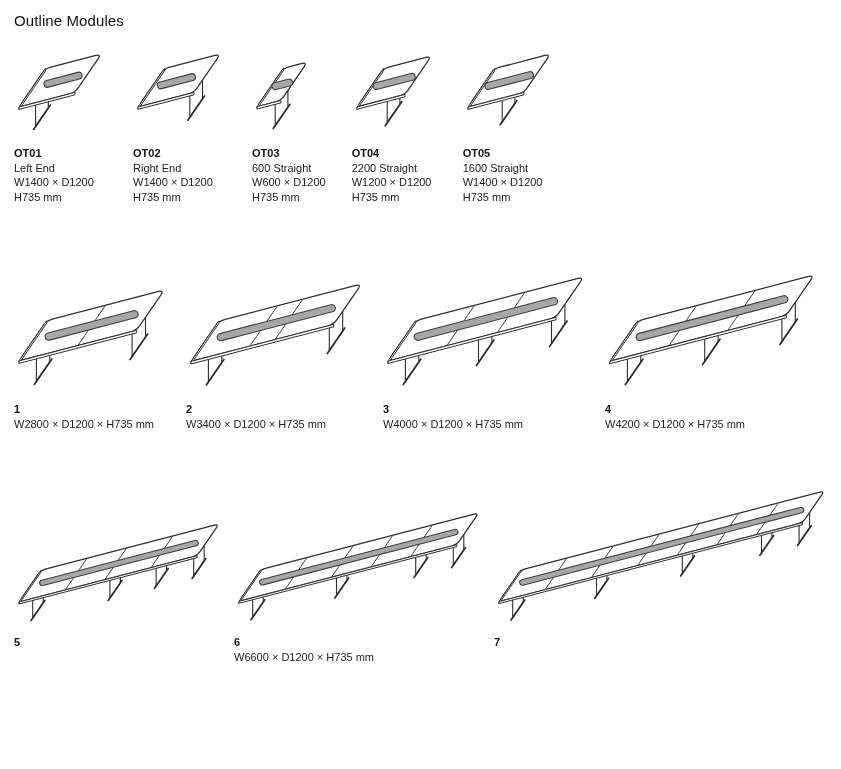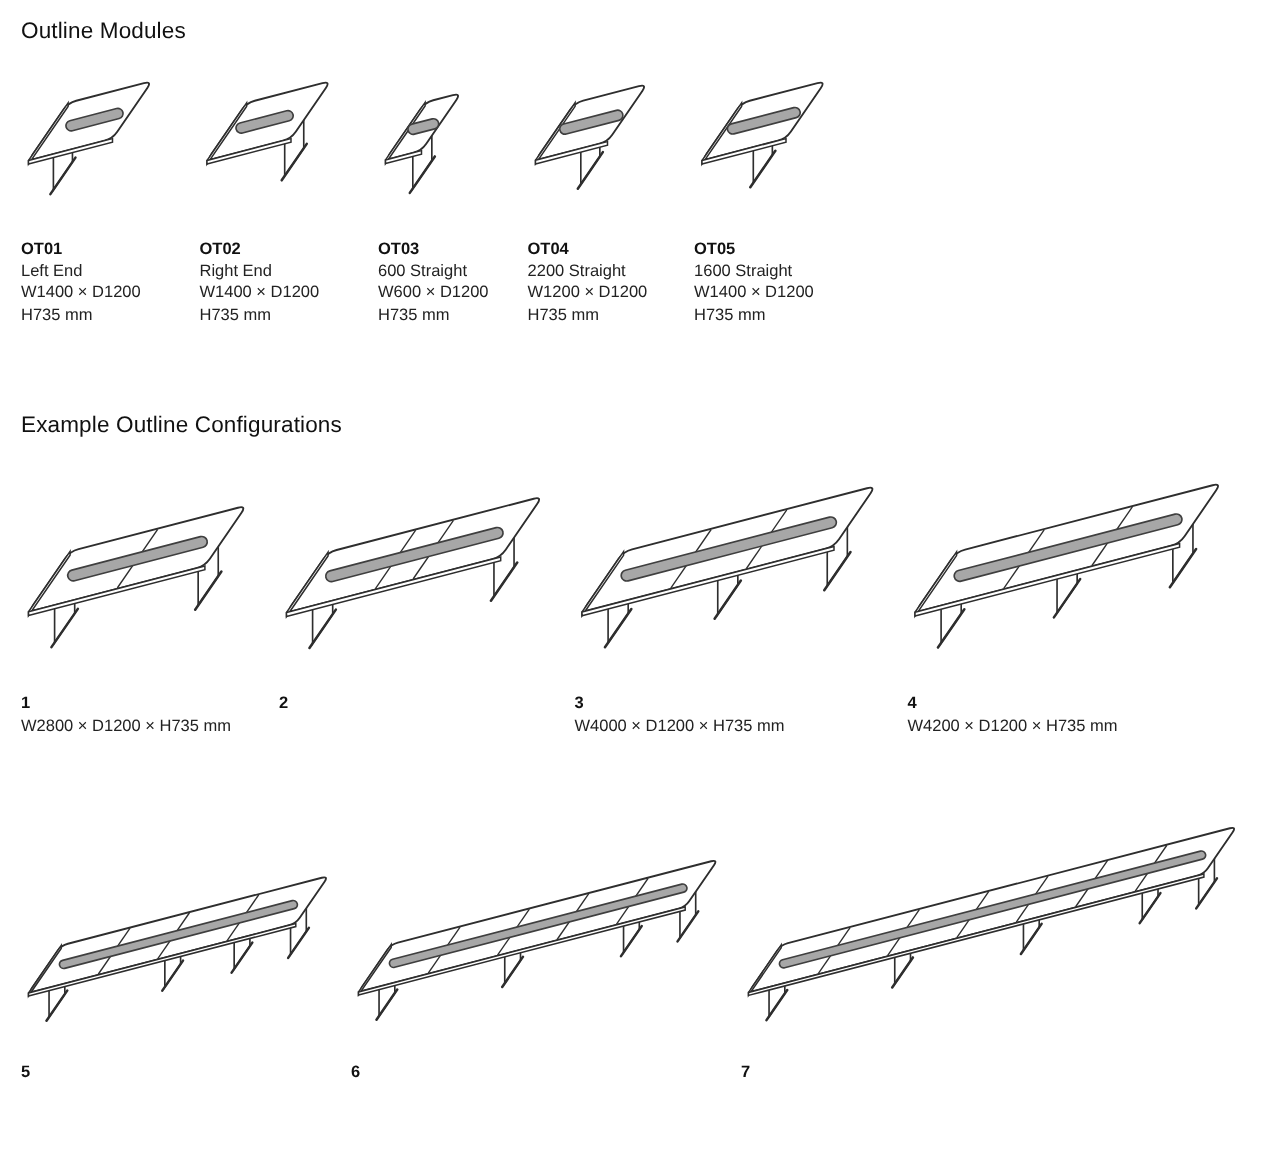--- a/index.html
+++ b/index.html
@@ -19,21 +19,21 @@
   .modules-row { display: flex; gap: 26px; align-items: flex-start; margin-bottom: 58px; }
   .configs-row { display: flex; gap: 16px; align-items: flex-start; }
   .configs-row.row-1 { margin-bottom: 34px; }
   .configs-row.row-2 { gap: 10px; }
   .cell { flex: 0 0 auto; }
   .drawing-wrap { display: flex; align-items: flex-end; }
   .modules-row .drawing-wrap { height: 100px; }
   .row-1 .drawing-wrap { height: 140px; }
   .row-2 .drawing-wrap { height: 170px; }
   svg.drawing { display: block; }
-  .label { margin-top: 13px; font-size: 11px; line-height: 14.5px; white-space: nowrap; color: #222; }
+  .label { font-size: 11px; line-height: 14.5px; white-space: nowrap; color: #222; }
   .label .code, .label .num { font-weight: 700; color: #111; }
 </style>
 </head>
 <body>
 
 <div class="page">
 
   <h2 class="section-title">Outline Modules</h2>
 
   <div class="modules-row" id="modules-row">
@@ -131,21 +131,20 @@
     </div>
     <div class="label">
       <div class="code">OT05</div>
       <div>1600 Straight</div>
       <div>W1400 × D1200</div>
       <div>H735 mm</div>
     </div>
   </div>
 </div>
 
-  <h2 class="section-title">Example Outline Configurations</h2>
 
   <div class="configs-row row-1" id="configs-row-1">
   <div class="cell">
     <div class="drawing-wrap">
       <svg class="drawing" viewBox="0 0 156 117" width="156" height="117">
             <polygon points="35.8,44.2 22.4,63.6 22.4,96.4 35.8,76.9" fill="#fff" stroke="#2e2e2e" stroke-width="1.1"></polygon>
             <line x1="37.9" y1="73.9" x2="20.3" y2="99.4" stroke="#2e2e2e" stroke-width="1.7" stroke-linecap="round"></line>
             <polygon points="131.5,19.3 118.1,38.8 118.1,71.5 131.5,52" fill="#fff" stroke="#2e2e2e" stroke-width="1.1"></polygon>
             <line x1="133.6" y1="49" x2="116.1" y2="74.5" stroke="#2e2e2e" stroke-width="1.7" stroke-linecap="round"></line>
             <path d="M 29.388810521424055 40.42136651429229 Q 32.72 35.57600000000001 38.41079633991504 34.0963929516221 L 144.62920366008495 6.479607048377915 Q 150.32 5.0000000000000036 146.98881052142406 9.845366514292287 L 125.93118947857594 40.47463348570773 Q 122.6 45.32000000000001 116.90920366008496 46.799607048377915 L 10.690796339915037 74.4163929516221 Q 4.9999999999999964 75.89600000000002 8.33118947857594 71.05063348570773 Z" fill="#fff" stroke="#2e2e2e" stroke-width="1.25" stroke-linejoin="round"></path>
@@ -173,20 +172,21 @@
             <polygon points="32.7,42.1 5,82.4 5,85 32.7,44.6" fill="#fff" stroke="#2e2e2e" stroke-width="1"></polygon>
             <polygon points="5,82.4 147.8,45.3 147.8,47.8 5,85" fill="#fff" stroke="#2e2e2e" stroke-width="1"></polygon>
             <line x1="91.1" y1="27.4" x2="64.2" y2="66.6" stroke="#2e2e2e" stroke-width="0.9"></line>
             <line x1="116.3" y1="20.9" x2="89.4" y2="60" stroke="#2e2e2e" stroke-width="0.9"></line>
             <line x1="34.8" y1="58.1" x2="145.7" y2="29.3" stroke="#3f3f3f" stroke-width="8.4" stroke-linecap="round"></line>
             <line x1="34.8" y1="58.1" x2="145.7" y2="29.3" stroke="#a7a7a7" stroke-width="6.2" stroke-linecap="round"></line>
           </svg>
     </div>
     <div class="label">
       <div class="num">2</div>
+      <div>W3400 × D1200 × H735 mm</div>
     </div>
   </div>
 
   <div class="cell">
     <div class="drawing-wrap">
       <svg class="drawing" viewBox="0 0 206 130" width="206" height="130">
             <polygon points="35.8,57.3 22.4,76.8 22.4,109.5 35.8,90" fill="#fff" stroke="#2e2e2e" stroke-width="1.1"></polygon>
             <line x1="37.9" y1="87" x2="20.3" y2="112.5" stroke="#2e2e2e" stroke-width="1.7" stroke-linecap="round"></line>
             <polygon points="108.9,38.3 95.5,57.8 95.5,90.5 108.9,71" fill="#fff" stroke="#2e2e2e" stroke-width="1.1"></polygon>
             <line x1="110.9" y1="68" x2="93.4" y2="93.5" stroke="#2e2e2e" stroke-width="1.7" stroke-linecap="round"></line>
@@ -276,20 +276,21 @@
             <line x1="72.7" y1="50.1" x2="51.5" y2="80.8" stroke="#2e2e2e" stroke-width="0.9"></line>
             <line x1="118.9" y1="38.1" x2="97.7" y2="68.8" stroke="#2e2e2e" stroke-width="0.9"></line>
             <line x1="158.5" y1="27.8" x2="137.3" y2="58.5" stroke="#2e2e2e" stroke-width="0.9"></line>
             <line x1="198.1" y1="17.5" x2="176.9" y2="48.2" stroke="#2e2e2e" stroke-width="0.9"></line>
             <line x1="28.4" y1="74.2" x2="221.2" y2="24.1" stroke="#3f3f3f" stroke-width="6.6" stroke-linecap="round"></line>
             <line x1="28.4" y1="74.2" x2="221.2" y2="24.1" stroke="#a7a7a7" stroke-width="4.4" stroke-linecap="round"></line>
           </svg>
     </div>
     <div class="label">
       <div class="num">6</div>
+      <div>W6600 × D1200 × H735 mm</div>
     </div>
   </div>
 
   <div class="cell">
     <div class="drawing-wrap">
       <svg class="drawing" viewBox="0 0 336 149" width="336" height="149">
             <polygon points="29.2,90.7 18.7,106 18.7,131.7 29.2,116.4" fill="#fff" stroke="#2e2e2e" stroke-width="1.1"></polygon>
             <line x1="30.8" y1="114" x2="17" y2="134.1" stroke="#2e2e2e" stroke-width="1.7" stroke-linecap="round"></line>
             <polygon points="113,68.9 102.5,84.2 102.5,109.9 113,94.6" fill="#fff" stroke="#2e2e2e" stroke-width="1.1"></polygon>
             <line x1="114.6" y1="92.3" x2="100.8" y2="112.3" stroke="#2e2e2e" stroke-width="1.7" stroke-linecap="round"></line>

